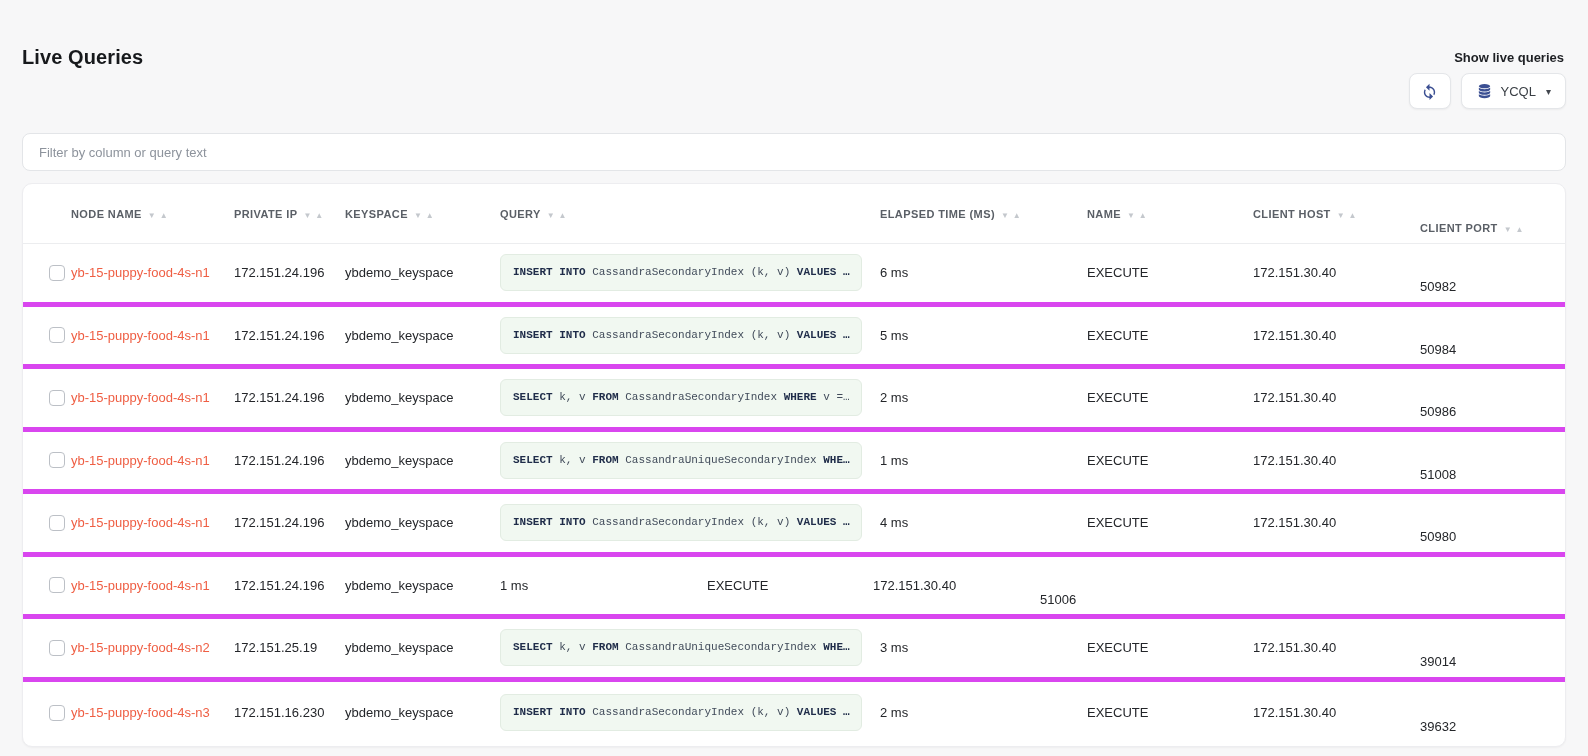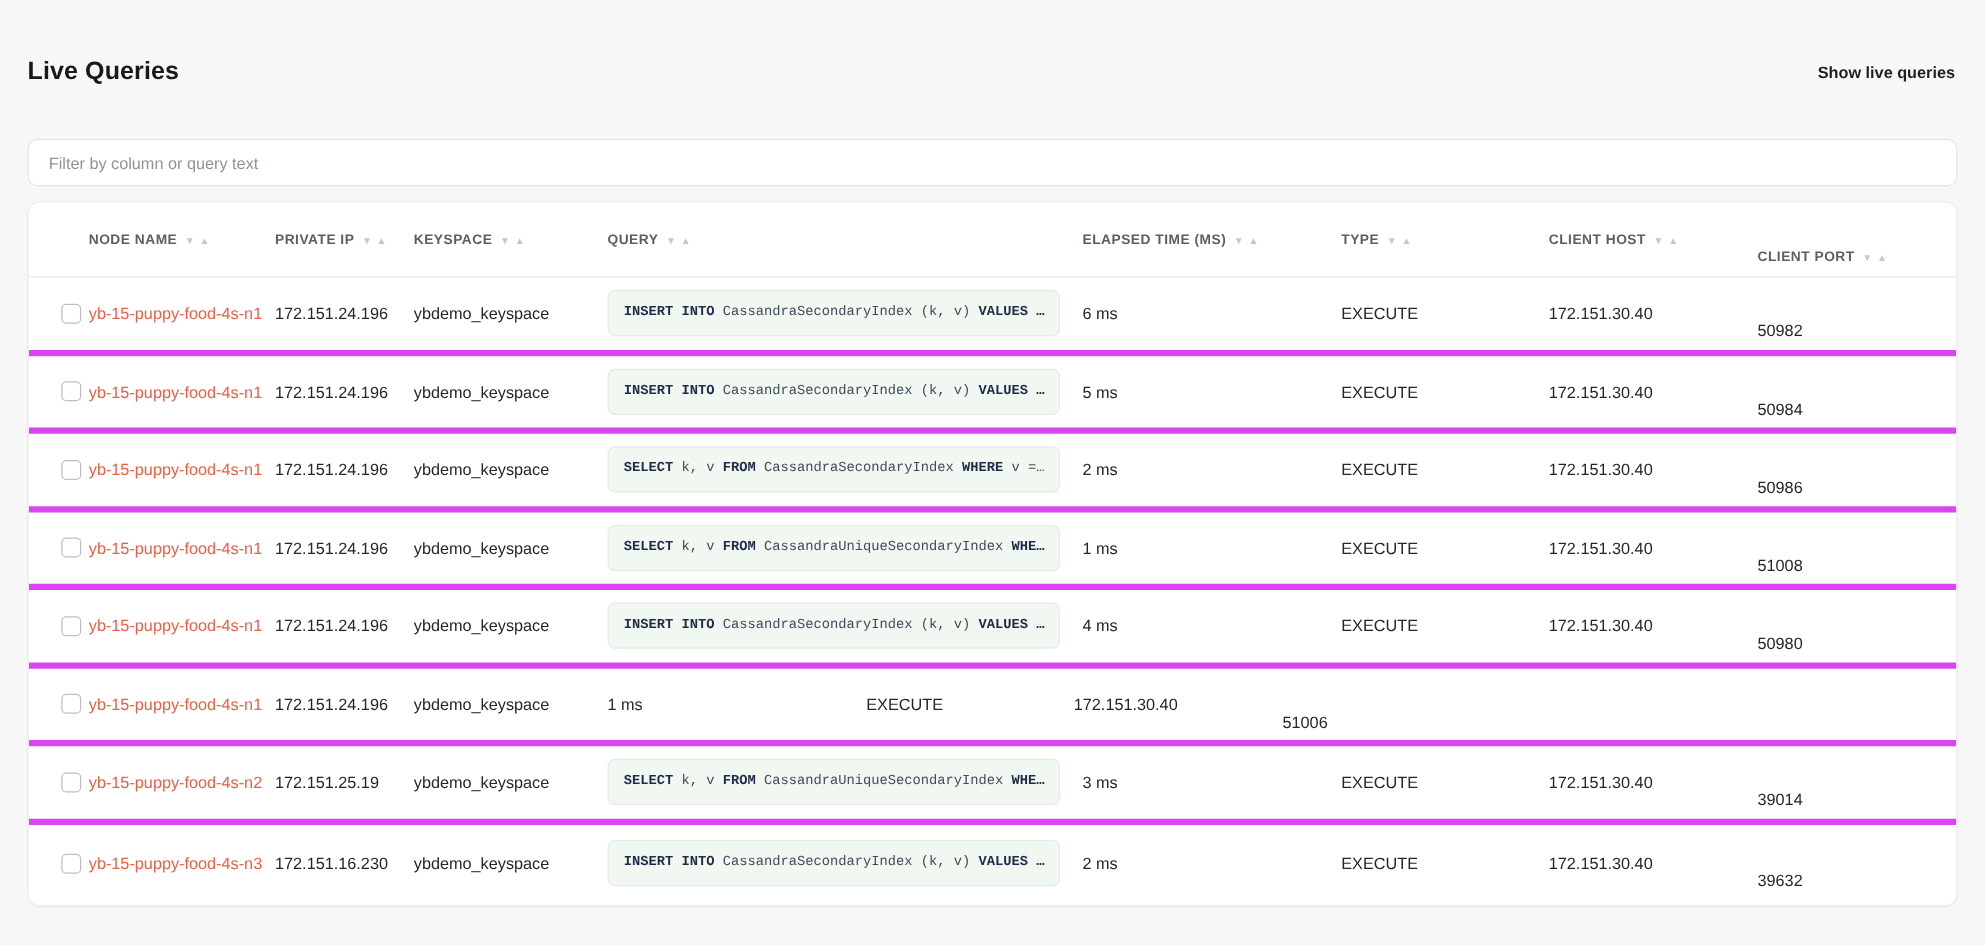--- a/index.html
+++ b/index.html
@@ -23,39 +23,39 @@
     display: flex; align-items: center; justify-content: center;
     box-shadow: 0 1px 2px rgba(0,0,0,0.05); cursor: pointer;
   }
   .btn-refresh { width: 42px; }
   .btn-dropdown { padding: 0 14px; gap: 8px; }
   .btn-dropdown .api-label { font-size: 13px; color: #3a3f45; font-weight: 400; }
   .caret { font-size: 10px; color: #42474e; margin-left: 2px; }
   .icon-svg { display: block; }
 
   
-  .filter-wrap { margin-top: 38px; }
+  .filter-wrap { margin-top: 24px; }
   .filter-input {
     width: 100%; height: 38px; background: #fff; border: 1px solid #e3e5e8; border-radius: 8px;
     padding: 0 16px; font-size: 13px; color: #33373c; outline: none;
     font-family: "Liberation Sans", sans-serif;
   }
   .filter-input::placeholder { color: #8d939c; }
 
   
   .card {
     margin-top: 12px; background: #fff; border: 1px solid #ededf0; border-radius: 10px;
     box-shadow: 0 1px 2px rgba(0,0,0,0.04); overflow: hidden; padding-bottom: 2px;
   }
   .thead { display: flex; align-items: center; height: 60px; border-bottom: 1px solid #ecedef; }
   .trow { display: flex; align-items: center; height: 62.5px; border-bottom: 5px solid #d946ef; }
   .trow:last-child { border-bottom: none; }
 
   .c-check    { width: 48px;  padding-left: 26px; }
-  .c-node     { width: 149px; }
+  .c-node     { width: 163px; }
   .c-ip       { width: 111px; }
   .c-keyspace { width: 155px; }
   .c-query    { width: 380px; }
   .c-elapsed  { width: 207px; }
   .c-type     { width: 166px; }
   .c-host     { width: 167px; }
   .c-port     { flex: 1; margin-top: 28px; }
 
   .hcell { font-size: 11px; font-weight: 700; color: #5a5f66; letter-spacing: 0.4px; cursor: pointer; white-space: nowrap; }
   .sort-icons { margin-left: 6px; white-space: nowrap; }
@@ -77,36 +77,58 @@
 </style>
 </head>
 <body>
 
 <div class="page">
 
   <div class="topbar">
     <div class="page-title">Live Queries</div>
     <div class="topbar-right">
       <div class="show-label">Show live queries</div>
+      <div class="btn-row">
+        <div class="btn btn-refresh">
+          <span>
+            <svg class="icon-svg" viewBox="0 0 24 24" width="17" height="17" fill="#3b4f92">
+              <path d="M12 4V1L7 6l5 5V7c3.31 0 6 2.69 6 6 0 1.01-.25 1.97-.7 2.8l1.46 1.46A7.93 7.93 0 0 0 20 13c0-4.42-3.58-8-8-8z"></path>
+              <path d="M12 19c-3.31 0-6-2.69-6-6 0-1.01.25-1.97.7-2.8L5.24 8.74A7.93 7.93 0 0 0 4 13c0 4.42 3.58 8 8 8v3l5-5-5-5v4z"></path>
+            </svg>
+          </span>
+        </div>
+        <div class="btn btn-dropdown">
+          <span>
+            <svg class="icon-svg" viewBox="0 0 24 24" width="17" height="17" fill="#3b4f92">
+              <ellipse cx="12" cy="4.5" rx="8" ry="3"></ellipse>
+              <path d="M4 6.8v2.2c0 1.66 3.58 3 8 3s8-1.34 8-3V6.8c-1.5 1.3-4.4 2-8 2s-6.5-.7-8-2z"></path>
+              <path d="M4 11.4v2.2c0 1.66 3.58 3 8 3s8-1.34 8-3v-2.2c-1.5 1.3-4.4 2-8 2s-6.5-.7-8-2z"></path>
+              <path d="M4 16v2.5c0 1.66 3.58 3 8 3s8-1.34 8-3V16c-1.5 1.3-4.4 2-8 2s-6.5-.7-8-2z"></path>
+            </svg>
+          </span>
+          <span class="api-label">YCQL</span>
+          <span class="caret">▾</span>
+        </div>
+      </div>
     </div>
   </div>
 
   <div class="filter-wrap">
     <input class="filter-input" type="text" value="" placeholder="Filter by column or query text" style="">
   </div>
 
   <div class="card">
     <div class="thead">
       <div class="c-check"></div>
       <div class="c-node hcell"><span>NODE NAME</span><span class="sort-icons"><span>▼</span> <span>▲</span></span></div>
       <div class="c-ip hcell"><span>PRIVATE IP</span><span class="sort-icons"><span>▼</span> <span>▲</span></span></div>
       <div class="c-keyspace hcell"><span>KEYSPACE</span><span class="sort-icons"><span>▼</span> <span>▲</span></span></div>
       <div class="c-query hcell"><span>QUERY</span><span class="sort-icons"><span>▼</span> <span>▲</span></span></div>
       <div class="c-elapsed hcell"><span>ELAPSED TIME (MS)</span><span class="sort-icons"><span>▼</span> <span>▲</span></span></div>
-      <div class="c-type hcell"><span>TYPE</span><span class="sort-icons"><span>▼</span> <span>▲</span></span></div>
+      <div class="c-type hcell"><span>NAME</span><span class="sort-icons"><span>▼</span> <span>▲</span></span></div>
       <div class="c-host hcell"><span>CLIENT HOST</span><span class="sort-icons"><span>▼</span> <span>▲</span></span></div>
       <div class="c-port hcell"><span>CLIENT PORT</span><span class="sort-icons"><span>▼</span> <span>▲</span></span></div>
     </div>
     <div id="table-body">
   <div class="trow">
     <div class="c-check">
             <div class="checkbox"></div>
           </div>
     <div class="c-node"><a class="node-link">yb-15-puppy-food-4s-n1</a></div>
     <div class="c-ip cell-text">172.151.24.196</div>

